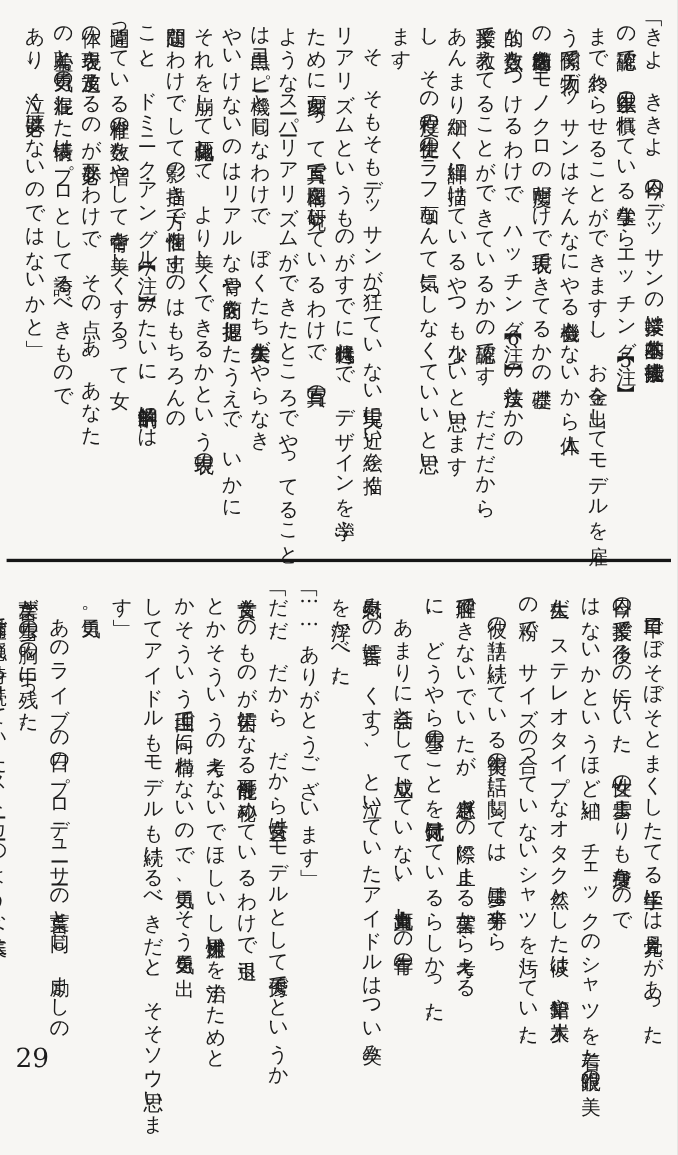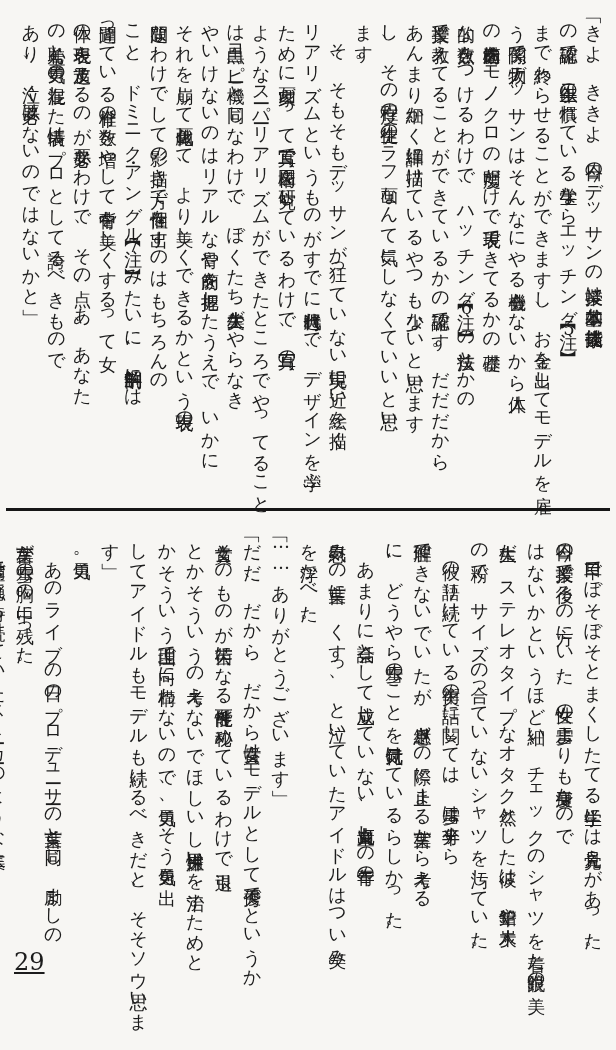--- a/index.html
+++ b/index.html
@@ -49,21 +49,20 @@
     border: none;
     margin: 0;
   }
   .page-number {
     position: absolute;
     left: 14px;
     top: 948px;
     font-size: 24px;
     color: #1c1c1c;
     writing-mode: horizontal-tb;
-    text-decoration: underline;
   }
 </style>
 </head>
 <body>
 
 <div class="page">
 
   <section class="text-block top">
       <div class="tline">「きよ、ききよ、今日のデッサンの授業は基本的な素描技能</div>
       <div class="tline">の確認で、二年以上の慣れている学生ならエッチング【注5】</div>

